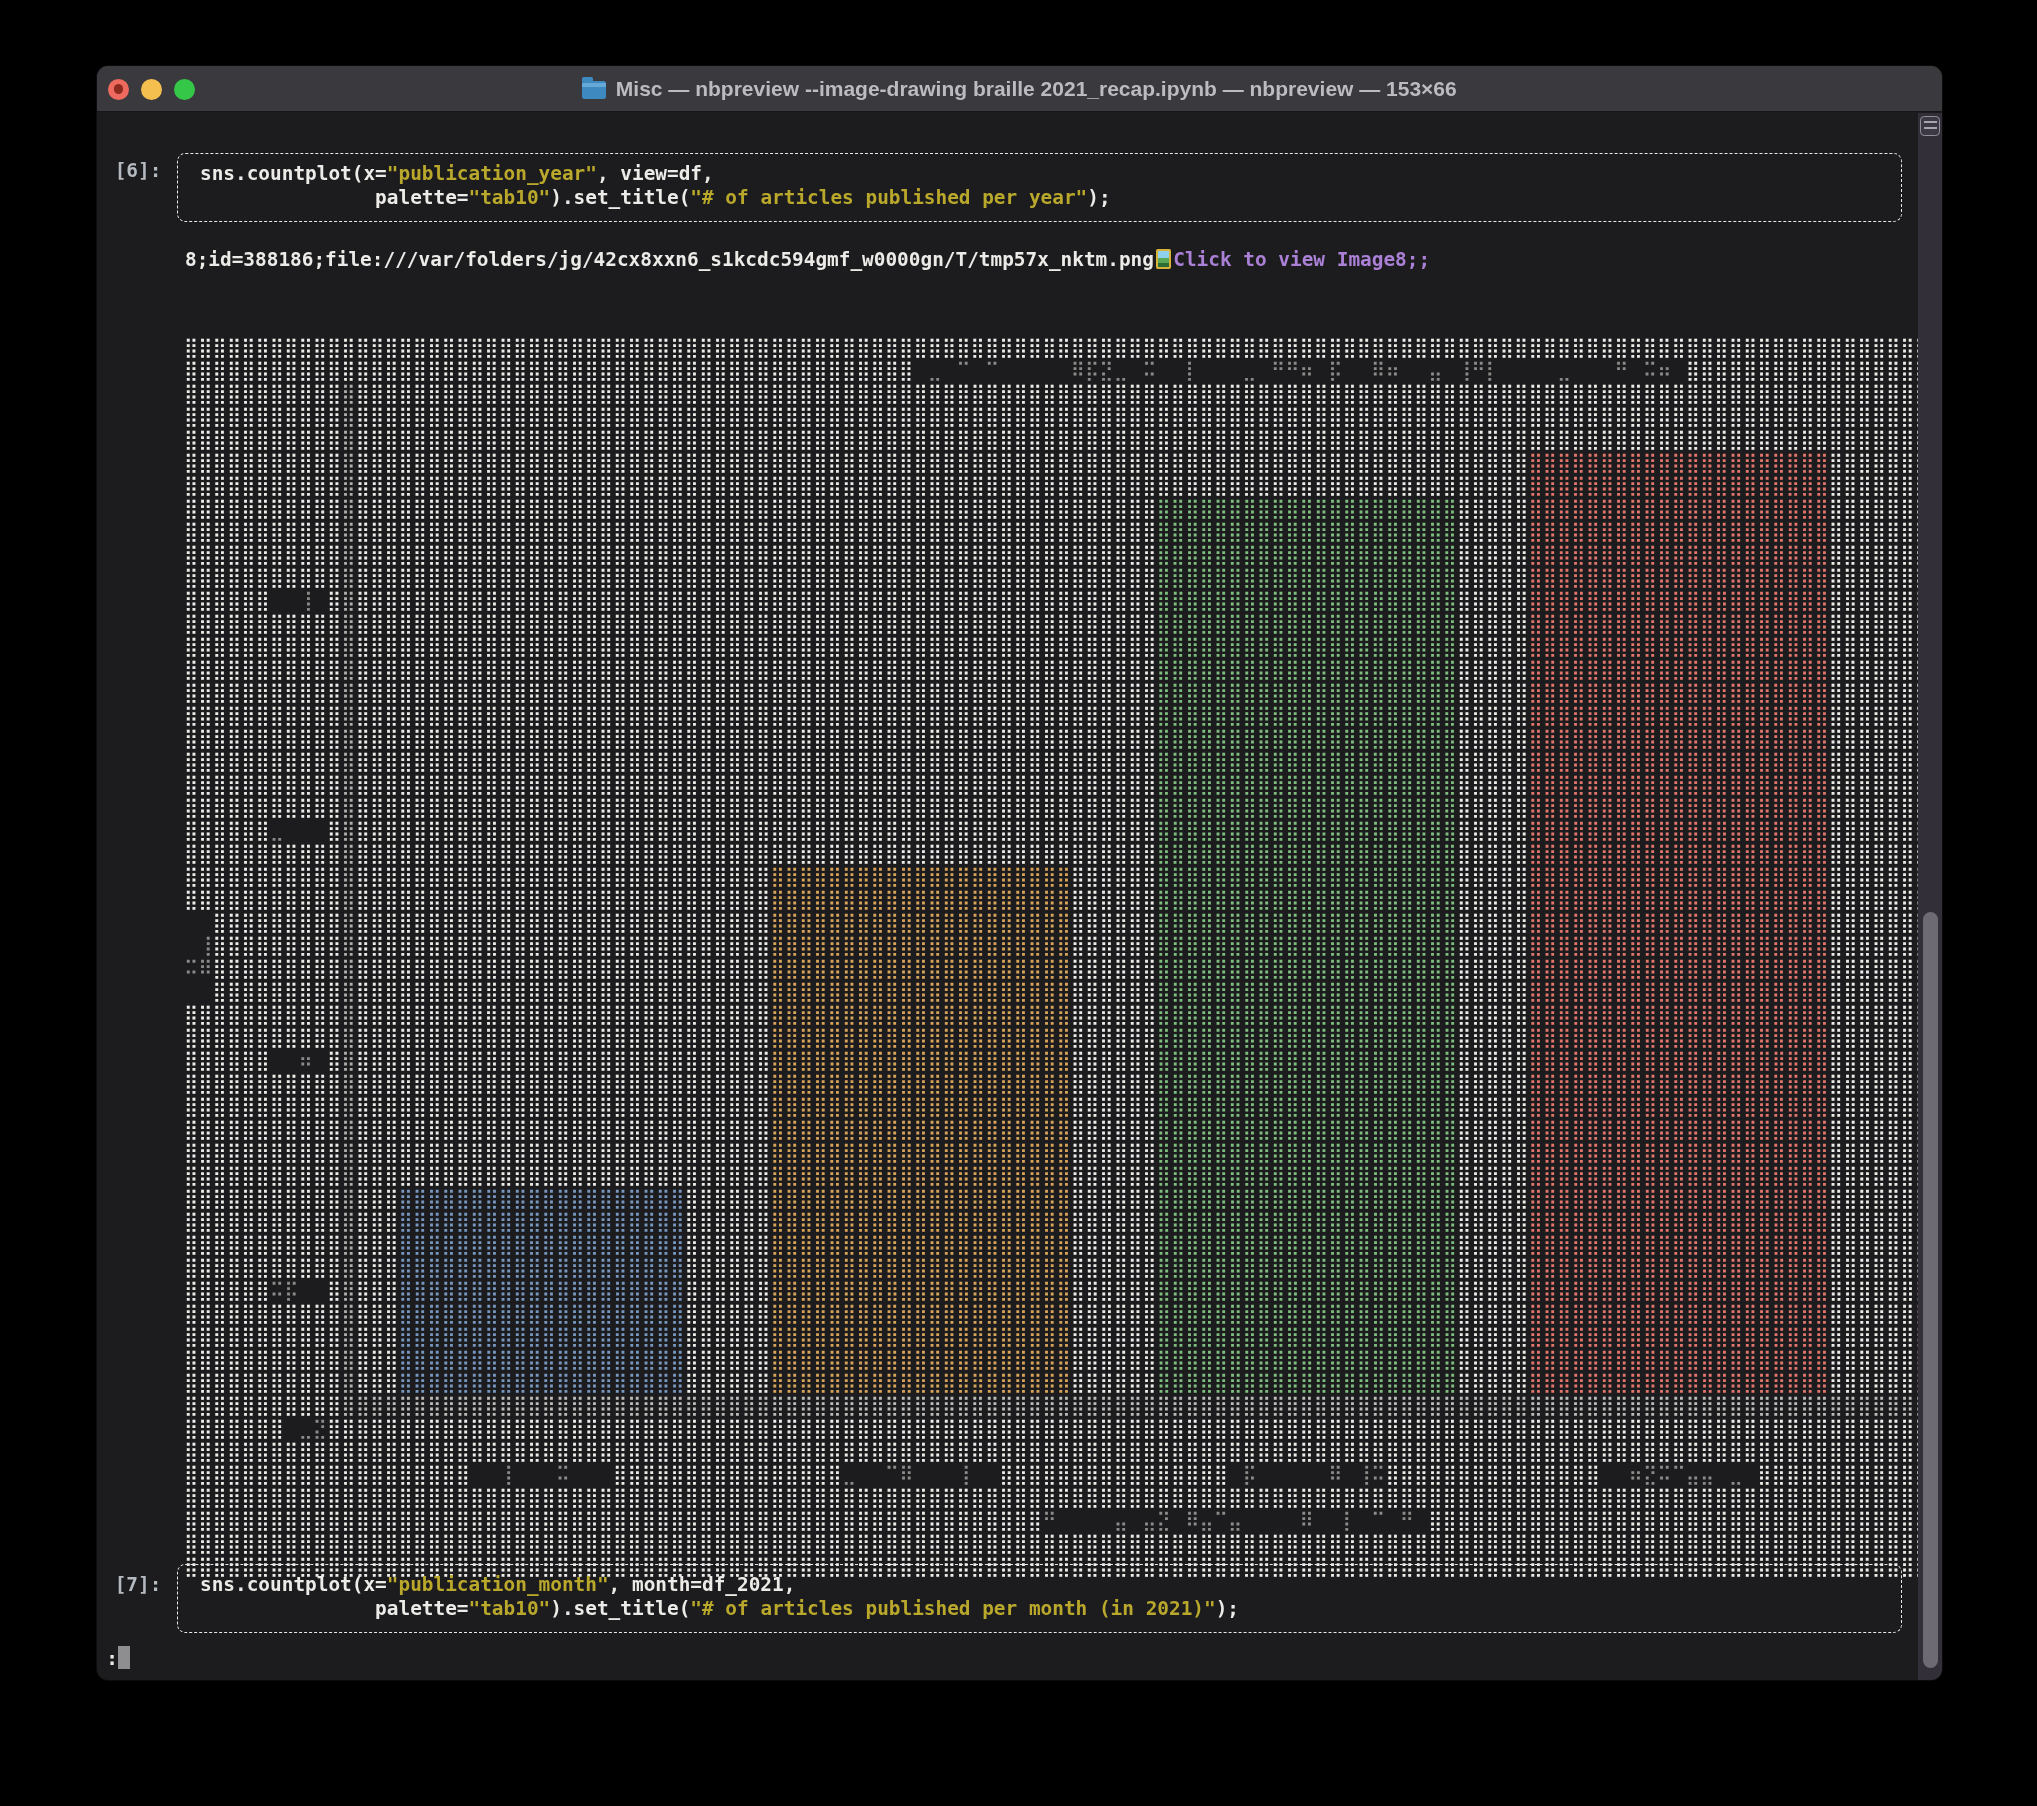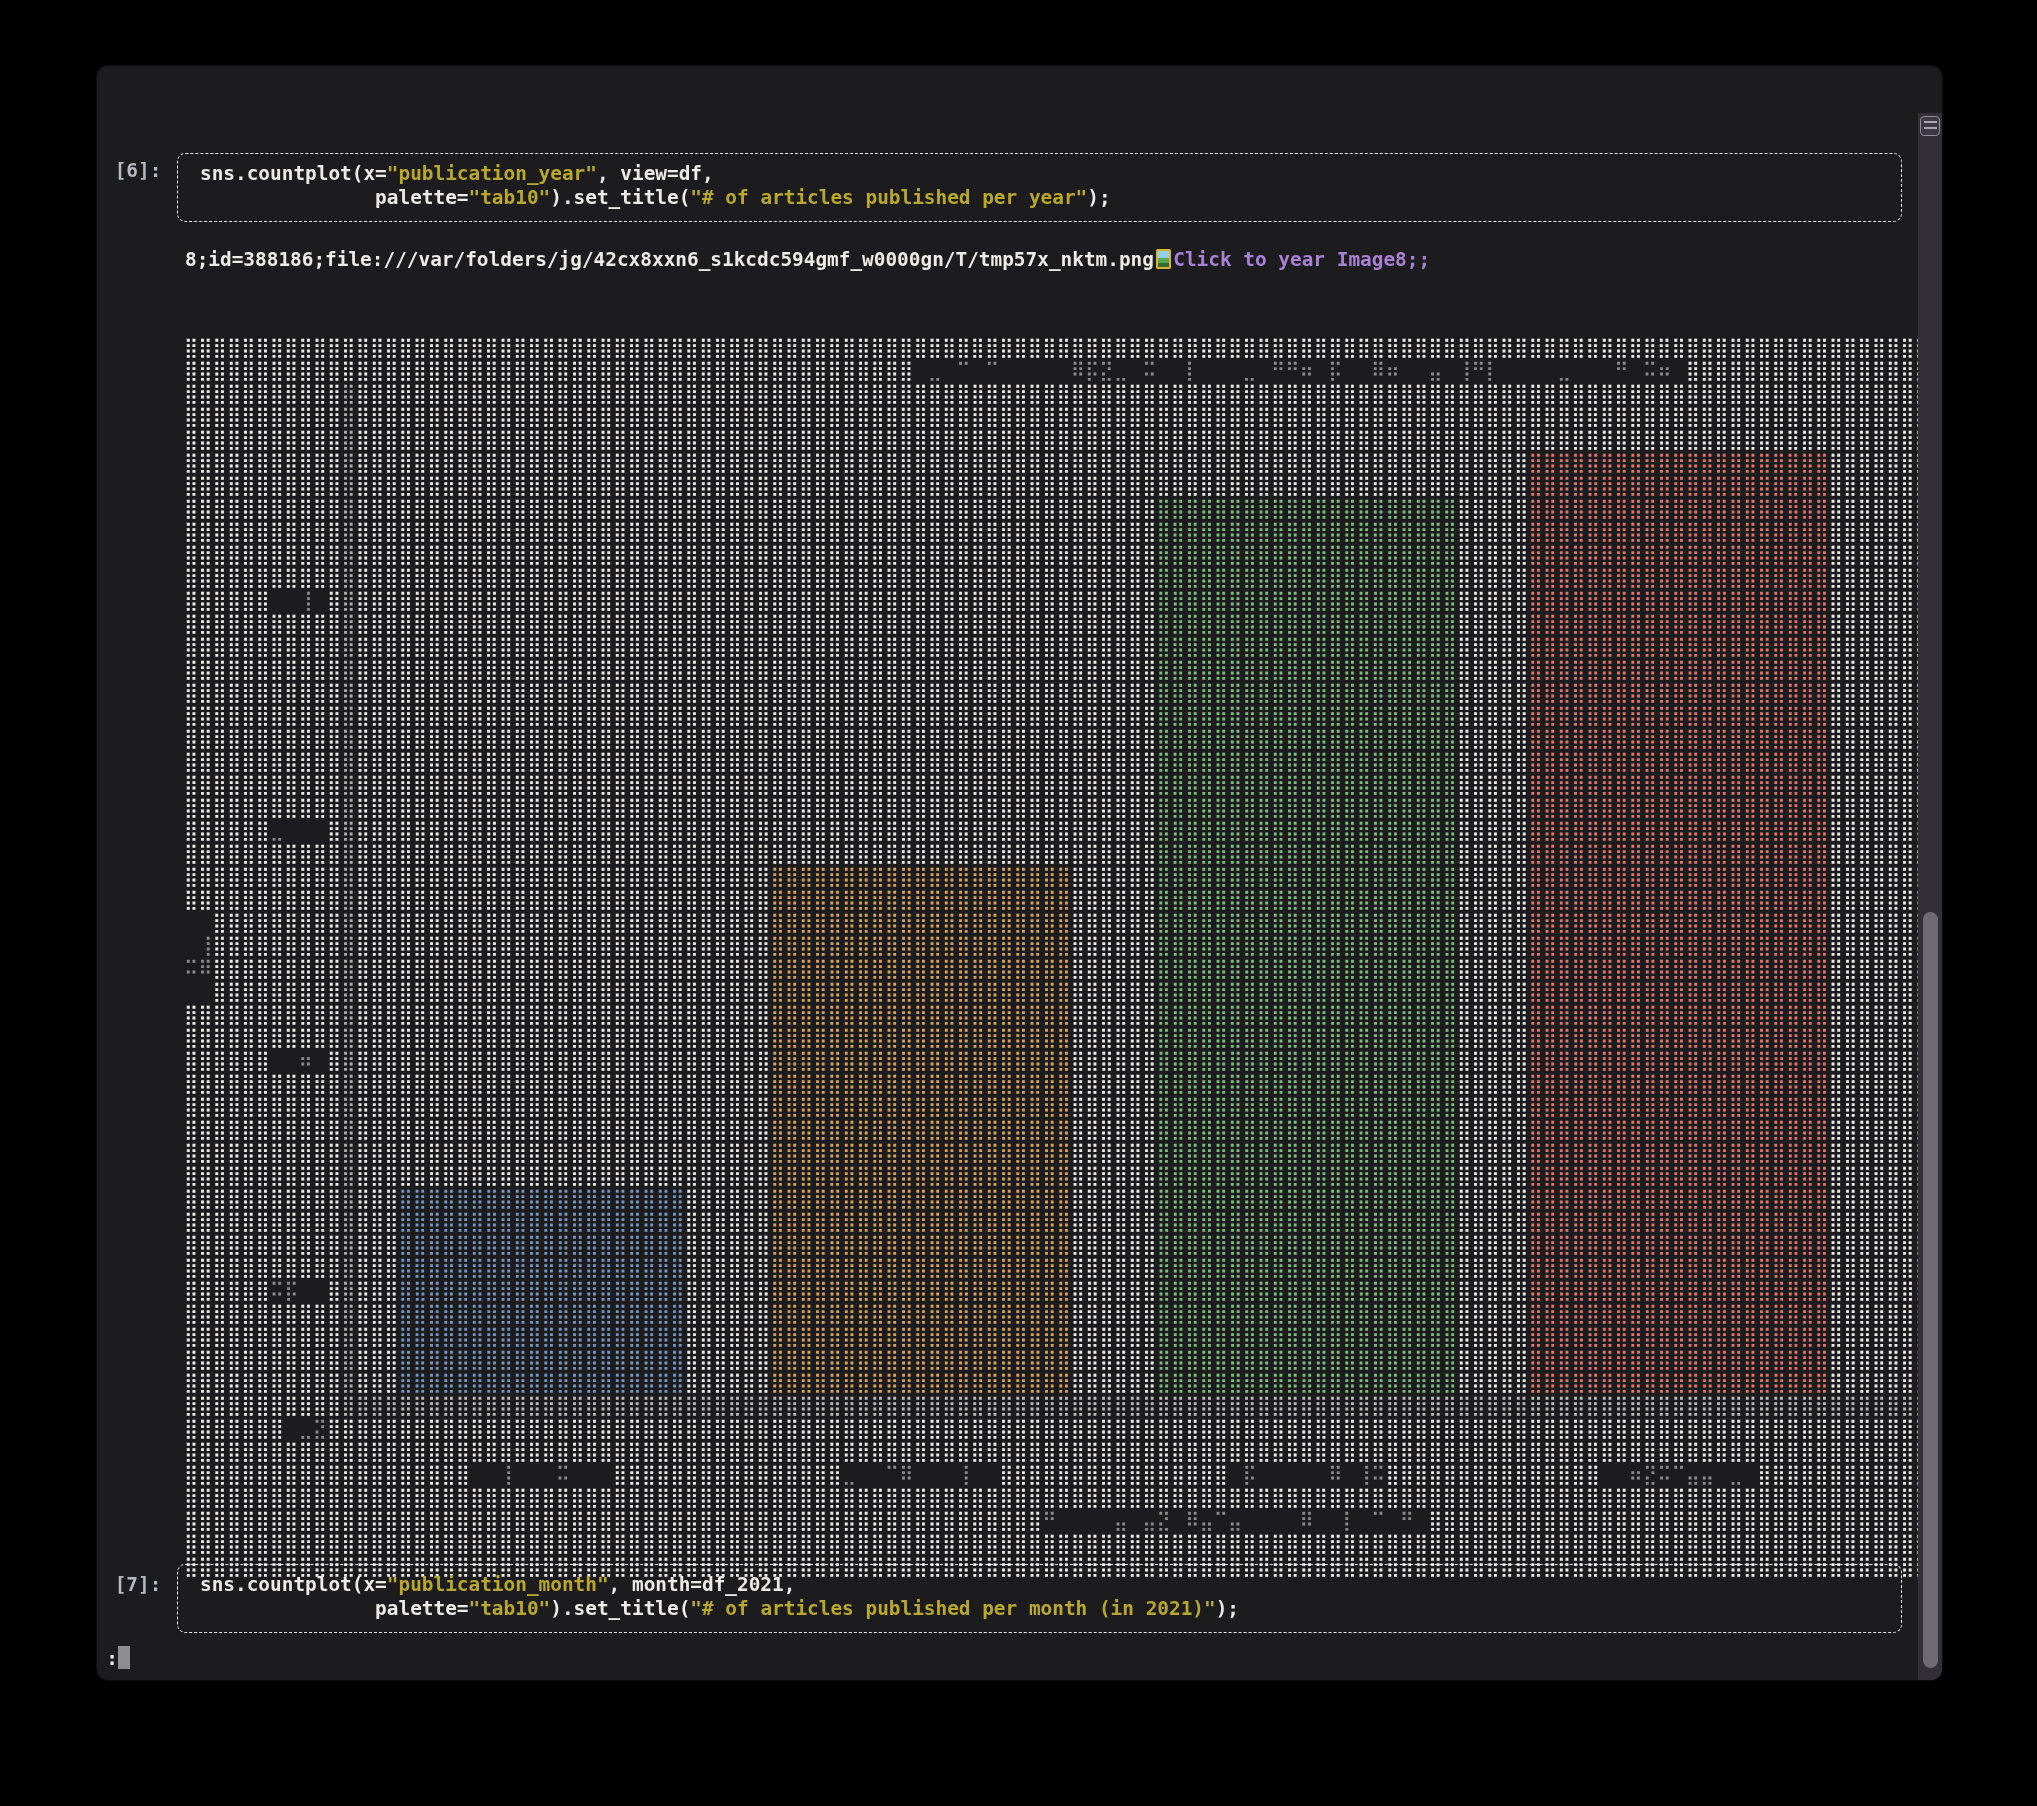--- a/index.html
+++ b/index.html
@@ -63,30 +63,38 @@
   .corner-btn::before, .corner-btn::after { content:""; position:absolute; left:2.5px; right:2.5px;
                 height:2.5px; background:#a9a5b0; }
   .corner-btn::before { top:4.2px; }
   .corner-btn::after  { top:10px; }
 </style>
 </head>
 <body>
 
 <div class="window">
 
+  <div class="titlebar">
+    <div class="traffic">
+      <div class="tl tl-close"></div>
+      <div class="tl tl-min"></div>
+      <div class="tl tl-zoom"></div>
+    </div>
+    <div class="title-text"><span class="folder-icon"></span><span>Misc — nbpreview --image-drawing braille 2021_recap.ipynb — nbpreview — 153×66</span></div>
+  </div>
 
   <div class="content">
 
     <div class="cell-label mono" style="left:17.7px; top:46px;">[6]:</div>
     <div class="cell-box" style="top:40px;">
       <div class="mono"><span class="tok-w">sns.countplot(x=</span><span class="tok-s">"publication_year"</span><span class="tok-w">, view=df,</span></div>
       <div class="mono"><span class="tok-w">               palette=</span><span class="tok-s">"tab10"</span><span class="tok-w">).set_title(</span><span class="tok-s">"# of articles published per year"</span><span class="tok-w">);</span></div>
     </div>
 
-    <div class="mono" style="position:absolute; left:88px; top:135px;"><span class="tok-w">8;id=388186;file:///var/folders/jg/42cx8xxn6_s1kcdc594gmf_w0000gn/T/tmp57x_nktm.png</span><span class="inline-img-icon"></span><span class="tok-p">Click to year Image8;;</span></div>
+    <div class="mono" style="position:absolute; left:88px; top:135px;"><span class="tok-w">8;id=388186;file:///var/folders/jg/42cx8xxn6_s1kcdc594gmf_w0000gn/T/tmp57x_nktm.png</span><span class="inline-img-icon"></span><span class="tok-p">Click to view Image8;;</span></div>
 
     <div class="braille">
         <div class="brow"><span style="color: var(--br-dots);">⣿⣿⣿⣿⣿⣿⣿⣿⣿⣿⣿⣿⣿⣿⣿⣿⣿⣿⣿⣿⣿⣿⣿⣿⣿⣿⣿⣿⣿⣿⣿⣿⣿⣿⣿⣿⣿⣿⣿⣿⣿⣿⣿⣿⣿⣿⣿⣿⣿⣿⣿⣿⣿⣿⣿⣿⣿⣿⣿⣿⣿⣿⣿⣿⣿⣿⣿⣿⣿⣿⣿⣿⣿⣿⣿⣿⣿⣿⣿⣿⣿⣿⣿⣿⣿⣿⣿⣿⣿⣿⣿⣿⣿⣿⣿⣿⣿⣿⣿⣿⣿⣿⣿⣿⣿⣿⣿⣿⣿⣿⣿⣿⣿⣿⣿⣿⣿⣿⣿⣿⣿⣿⣿⣿⣿⣿⣿⣿⣿⣿⣿⣿⣿⣿⣿⣿⣿⣿⣿⣿⣿⣿⣿⣿⣿⣿</span></div>
         <div class="brow"><span style="color: var(--br-dots);">⣿⣿⣿⣿⣿⣿⣿⣿⣿⣿⣿⣿⣿⣿⣿⣿⣿⣿⣿⣿⣿⣿⣿⣿⣿⣿⣿⣿⣿⣿⣿⣿⣿⣿⣿⣿⣿⣿⣿⣿⣿⣿⣿⣿⣿⣿⣿⣿⣿⣿⣿</span><span style="color: var(--br-text);">⠀⣀⠀⠉⠀⠉⠀⠀⠀⠀⠀⠿⡯⣝⣀⠀⠭⠀⠀⡇⠀⠀⠀⣀⠀⠛⠛⠶⠀⡯⠀⠀⠿⠶⠀⠀⣤⠀⢸⠛⡇⠀⠀⠀⠀⣀⠀⠀⠀⠛⠀⠭⠶⠀</span><span style="color: var(--br-dots);">⣿⣿⣿⣿⣿⣿⣿⣿⣿⣿⣿⣿⣿⣿⣿⣿⣿⣿⣿⣿⣿⣿⣿⣿⣿⣿⣿⣿⣿⣿⣿⣿⣿⣿⣿⣿⣿⣿⣿⣿⣿</span></div>
         <div class="brow"><span style="color: var(--br-dots);">⣿⣿⣿⣿⣿⣿⣿⣿⣿⣿⣿</span><span style="color: var(--br-spine);">⣿</span><span style="color: var(--br-dots);">⣿⣿⣿⣿⣿⣿⣿⣿⣿⣿⣿⣿⣿⣿⣿⣿⣿⣿⣿⣿⣿⣿⣿⣿⣿⣿⣿⣿⣿⣿⣿⣿⣿⣿⣿⣿⣿⣿⣿⣿⣿⣿⣿⣿⣿⣿⣿⣿⣿⣿⣿⣿⣿⣿⣿⣿⣿⣿⣿⣿⣿⣿⣿⣿⣿⣿⣿⣿⣿⣿⣿⣿⣿⣿⣿⣿⣿⣿⣿⣿⣿⣿⣿⣿⣿⣿⣿⣿⣿⣿⣿⣿⣿⣿⣿⣿⣿⣿⣿⣿⣿⣿⣿⣿⣿⣿⣿⣿⣿⣿⣿⣿⣿⣿⣿⣿⣿⣿⣿⣿⣿⣿⣿⣿⣿⣿⣿⣿⣿⣿⣿⣿⣿⣿</span></div>
         <div class="brow"><span style="color: var(--br-dots);">⣿⣿⣿⣿⣿⣿⣿⣿⣿⣿⣿</span><span style="color: var(--br-spine);">⣿</span><span style="color: var(--br-dots);">⣿⣿⣿⣿⣿⣿⣿⣿⣿⣿⣿⣿⣿⣿⣿⣿⣿⣿⣿⣿⣿⣿⣿⣿⣿⣿⣿⣿⣿⣿⣿⣿⣿⣿⣿⣿⣿⣿⣿⣿⣿⣿⣿⣿⣿⣿⣿⣿⣿⣿⣿⣿⣿⣿⣿⣿⣿⣿⣿⣿⣿⣿⣿⣿⣿⣿⣿⣿⣿⣿⣿⣿⣿⣿⣿⣿⣿⣿⣿⣿⣿⣿⣿⣿⣿⣿⣿⣿⣿⣿⣿⣿⣿⣿⣿⣿⣿⣿⣿⣿⣿⣿⣿⣿⣿⣿⣿⣿⣿⣿⣿⣿⣿⣿⣿⣿⣿⣿⣿⣿⣿⣿⣿⣿⣿⣿⣿⣿⣿⣿⣿⣿⣿⣿</span></div>
         <div class="brow"><span style="color: var(--br-dots);">⣿⣿⣿⣿⣿⣿⣿⣿⣿⣿⣿</span><span style="color: var(--br-spine);">⣿</span><span style="color: var(--br-dots);">⣿⣿⣿⣿⣿⣿⣿⣿⣿⣿⣿⣿⣿⣿⣿⣿⣿⣿⣿⣿⣿⣿⣿⣿⣿⣿⣿⣿⣿⣿⣿⣿⣿⣿⣿⣿⣿⣿⣿⣿⣿⣿⣿⣿⣿⣿⣿⣿⣿⣿⣿⣿⣿⣿⣿⣿⣿⣿⣿⣿⣿⣿⣿⣿⣿⣿⣿⣿⣿⣿⣿⣿⣿⣿⣿⣿⣿⣿⣿⣿⣿⣿⣿⣿⣿⣿⣿⣿⣿⣿⣿⣿⣿⣿⣿⣿⣿⣿⣿⣿⣿⣿⣿⣿⣿⣿⣿⣿⣿⣿⣿⣿⣿⣿⣿⣿⣿⣿⣿⣿⣿⣿⣿⣿⣿⣿⣿⣿⣿⣿⣿⣿⣿⣿</span></div>
         <div class="brow"><span style="color: var(--br-dots);">⣿⣿⣿⣿⣿⣿⣿⣿⣿⣿⣿</span><span style="color: var(--br-spine);">⣿</span><span style="color: var(--br-dots);">⣿⣿⣿⣿⣿⣿⣿⣿⣿⣿⣿⣿⣿⣿⣿⣿⣿⣿⣿⣿⣿⣿⣿⣿⣿⣿⣿⣿⣿⣿⣿⣿⣿⣿⣿⣿⣿⣿⣿⣿⣿⣿⣿⣿⣿⣿⣿⣿⣿⣿⣿⣿⣿⣿⣿⣿⣿⣿⣿⣿⣿⣿⣿⣿⣿⣿⣿⣿⣿⣿⣿⣿⣿⣿⣿⣿⣿⣿⣿⣿⣿⣿</span><span style="color: var(--br-red);">⣿⣿⣿⣿⣿⣿⣿⣿⣿⣿⣿⣿⣿⣿⣿⣿⣿⣿⣿⣿⣿</span><span style="color: var(--br-dots);">⣿⣿⣿⣿⣿⣿⣿⣿⣿⣿⣿⣿⣿⣿⣿⣿⣿⣿⣿⣿⣿⣿⣿⣿⣿⣿⣿⣿⣿⣿⣿</span></div>
         <div class="brow"><span style="color: var(--br-dots);">⣿⣿⣿⣿⣿⣿⣿⣿⣿⣿⣿</span><span style="color: var(--br-spine);">⣿</span><span style="color: var(--br-dots);">⣿⣿⣿⣿⣿⣿⣿⣿⣿⣿⣿⣿⣿⣿⣿⣿⣿⣿⣿⣿⣿⣿⣿⣿⣿⣿⣿⣿⣿⣿⣿⣿⣿⣿⣿⣿⣿⣿⣿⣿⣿⣿⣿⣿⣿⣿⣿⣿⣿⣿⣿⣿⣿⣿⣿⣿⣿⣿⣿⣿⣿⣿⣿⣿⣿⣿⣿⣿⣿⣿⣿⣿⣿⣿⣿⣿⣿⣿⣿⣿⣿⣿</span><span style="color: var(--br-red);">⣿⣿⣿⣿⣿⣿⣿⣿⣿⣿⣿⣿⣿⣿⣿⣿⣿⣿⣿⣿⣿</span><span style="color: var(--br-dots);">⣿⣿⣿⣿⣿⣿⣿⣿⣿⣿⣿⣿⣿⣿⣿⣿⣿⣿⣿⣿⣿⣿⣿⣿⣿⣿⣿⣿⣿⣿⣿</span></div>
         <div class="brow"><span style="color: var(--br-dots);">⣿⣿⣿⣿⣿⣿⣿⣿⣿⣿⣿</span><span style="color: var(--br-spine);">⣿</span><span style="color: var(--br-dots);">⣿⣿⣿⣿⣿⣿⣿⣿⣿⣿⣿⣿⣿⣿⣿⣿⣿⣿⣿⣿⣿⣿⣿⣿⣿⣿⣿⣿⣿⣿⣿⣿⣿⣿⣿⣿⣿⣿⣿⣿⣿⣿⣿⣿⣿⣿⣿⣿⣿⣿⣿⣿⣿⣿⣿⣿</span><span style="color: var(--br-green);">⣿⣿⣿⣿⣿⣿⣿⣿⣿⣿⣿⣿⣿⣿⣿⣿⣿⣿⣿⣿⣿</span><span style="color: var(--br-dots);">⣿⣿⣿⣿⣿</span><span style="color: var(--br-red);">⣿⣿⣿⣿⣿⣿⣿⣿⣿⣿⣿⣿⣿⣿⣿⣿⣿⣿⣿⣿⣿</span><span style="color: var(--br-dots);">⣿⣿⣿⣿⣿⣿⣿⣿⣿⣿⣿⣿⣿⣿⣿⣿⣿⣿⣿⣿⣿⣿⣿⣿⣿⣿⣿⣿⣿⣿⣿</span></div>

